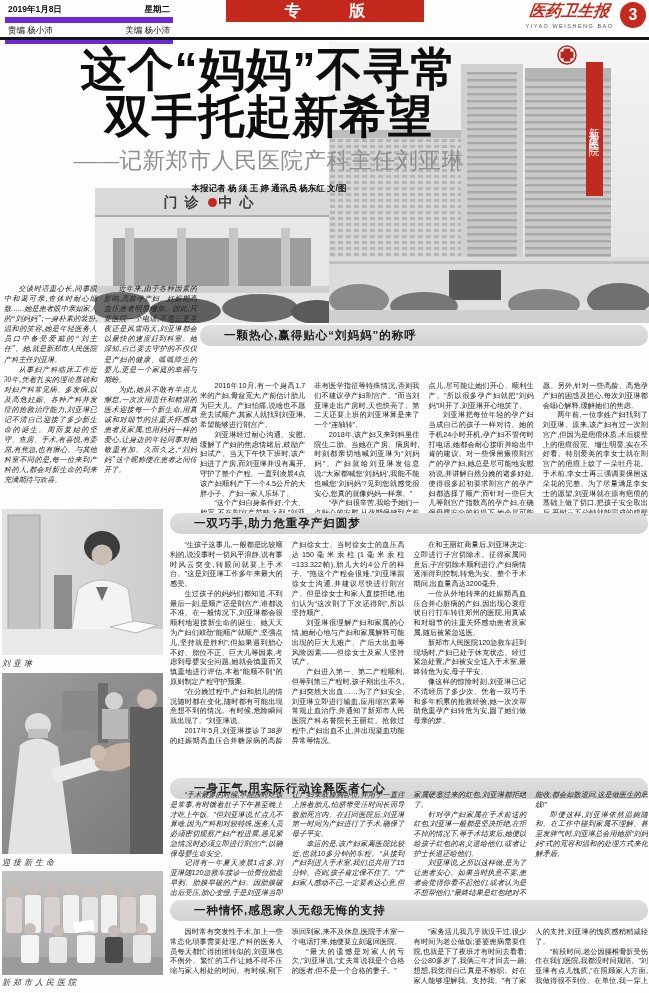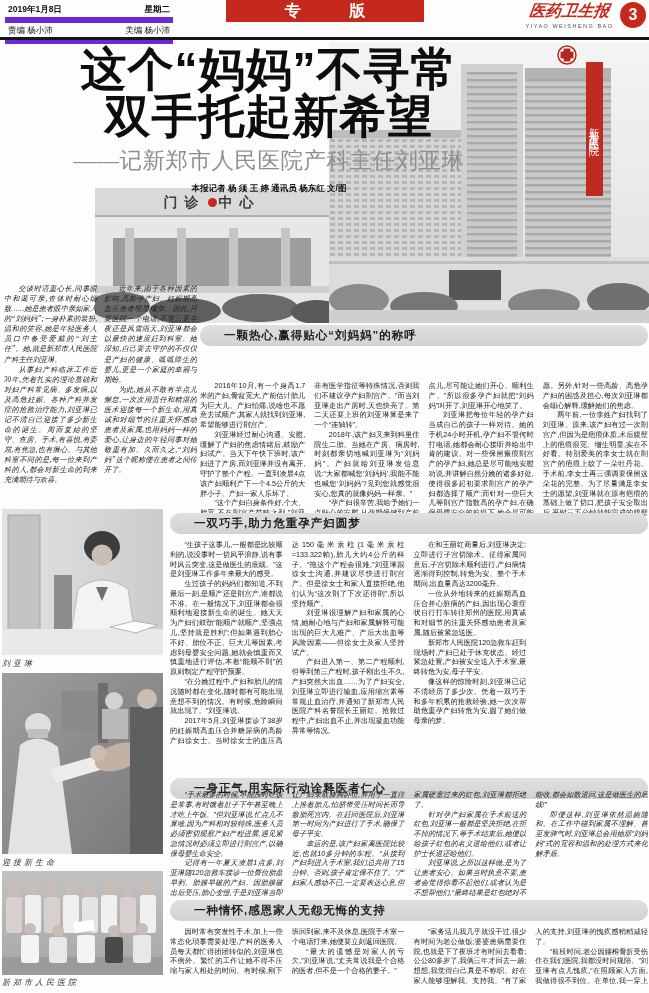--- a/index.html
+++ b/index.html
@@ -253,21 +253,21 @@
       <p>2018年,该产妇又来到科里住院生二胎。当她在产房、病房时,时刻都亲切地喊刘亚琳为“刘妈妈”。产妇就给刘亚琳发信息说:“大家都喊您‘刘妈妈’,我能不能也喊您‘刘妈妈’?见到您就感觉很安心,您真的就像妈妈一样亲。”</p>
       <p>“孕产妇很辛苦,我给予她们一点贴心的安慰,从孕期保健到产前检查等多个方面,都要对她们多一点儿,尽可能让她们开心、顺利生产。”所以很多孕产妇就把“刘妈妈”叫开了,刘亚琳开心地笑了。</p>
       <p>刘亚琳把每位年轻的孕产妇当成自己的孩子一样对待。她的手机24小时开机,孕产妇不管何时打电话,她都会耐心接听并给出中肯的建议。对一些保留瘢痕剖宫产的孕产妇,她总是尽可能地安慰劝说,并讲解自然分娩的诸多好处,使得很多起初要求剖宫产的孕产妇都选择了顺产;而针对一些巨大儿等剖宫产指数高的孕产妇,在确保母婴安全的前提下,她会尽可能满足孕产妇及其家人顺产的意愿。另外,针对一些高龄、高危孕产妇的困惑及担心,每次刘亚琳都会细心解释,缓解她们的焦虑。</p>
       <p>两年前,一位李姓产妇找到了刘亚琳。原来,该产妇有过一次剖宫产,但因为是疤痕体质,术后腹壁上的疤痕很宽、增生明显,实在不好看。特别爱美的李女士就在剖宫产的疤痕上纹了一朵牡丹花。手术前,李女士再三强调要保留这朵花的完整。为了尽量满足李女士的愿望,刘亚琳就在原有疤痕的基础上做了切口,把孩子安全取出后,平时三五分钟就能完成的腹壁缝合,她这次整整用了半个多小时,最大程度保留了花朵原来的纹理。出院时,李女士特别开心,“刘妈妈、刘妈妈”叫个不停。从这之后,每当蔬菜成熟的时候,李女士就会带着从自家地里摘下来的新鲜蔬菜来看望刘亚琳。</p>
     </div>
 
   <div class="sec-bar b2">
     <span>一双巧手,助力危重孕产妇圆梦</span>
   </div>
   <div class="sec-body t2">
-      <p>“生孩子这事儿,一般都是比较顺利的,说没事时一切风平浪静,说有事时风云突变,这是做医生的底线。”这是刘亚琳工作多年来最大的感受。</p>
+      <p>“生孩子这事儿,一般都是比较顺利的,说没事时一切风平浪静,说有事时风云突变,转眼间就要上手术台。”这是刘亚琳工作多年来最大的感受。</p>
       <p>生过孩子的妈妈们都知道,不到最后一刻,是顺产还是剖宫产,谁都说不准。在一般情况下,刘亚琳都会很顺利地迎接新生命的诞生。她天天为产妇们鼓劲“能顺产就顺产,坚强点儿,坚持就是胜利”;但如果遇到胎心不好、胎位不正、巨大儿等因素,考虑到母婴安全问题,她就会慎重而又慎重地进行评估,本着“能顺不剖”的原则制定产程守护预案。</p>
       <p>“在分娩过程中,产妇和胎儿的情况随时都在变化,随时都有可能出现意想不到的情况。有时候,危险瞬间就出现了。”刘亚琳说。</p>
       <p>2017年5月,刘亚琳接诊了38岁的妊娠期高血压合并糖尿病的高龄产妇徐女士。当时徐女士的血压高达150毫米汞柱(1毫米汞柱=133.322帕),胎儿大约4公斤的样子。“拖这个产程会很难,”刘亚琳跟徐女士沟通,并建议尽快进行剖宫产。但是徐女士和家人直接拒绝,他们认为“这次剖了下次还得剖”,所以坚持顺产。</p>
       <p>刘亚琳很理解产妇和家属的心情,她耐心地与产妇和家属解释可能出现的巨大儿难产、产后大出血等风险因素——但徐女士及家人坚持试产。</p>
       <p>产妇进入第一、第二产程顺利,但等到第三产程时,孩子刚出生不久,产妇突然大出血……为了产妇安全,刘亚琳立即进行输血,应用缩宫素等常规止血治疗,并通知了新郑市人民医院产科名誉院长王丽红。抢救过程中,产妇出血不止,并出现凝血功能异常等情况。</p>
       <p>在和王丽红商量后,刘亚琳决定:立即进行子宫切除术。征得家属同意后,子宫切除术顺利进行,产妇病情逐渐得到控制,转危为安。整个手术期间,出血量高达3200毫升。</p>
       <p>一位从外地转来的妊娠期高血压合并心脏病的产妇,因出现心衰症状自行打车转往郑州的医院,用真诚和对细节的注重关怀感动患者及家属,随后被紧急送医。</p>
       <p>新郑市人民医院120急救车赶到现场时,产妇已处于休克状态。经过紧急处置,产妇被安全送入手术室,最终转危为安,母子平安。</p>
       <p>像这样的惊险时刻,刘亚琳已记不清经历了多少次。凭着一双巧手和多年积累的抢救经验,她一次次帮助危重孕产妇转危为安,圆了她们做母亲的梦。</p>
     </div>

